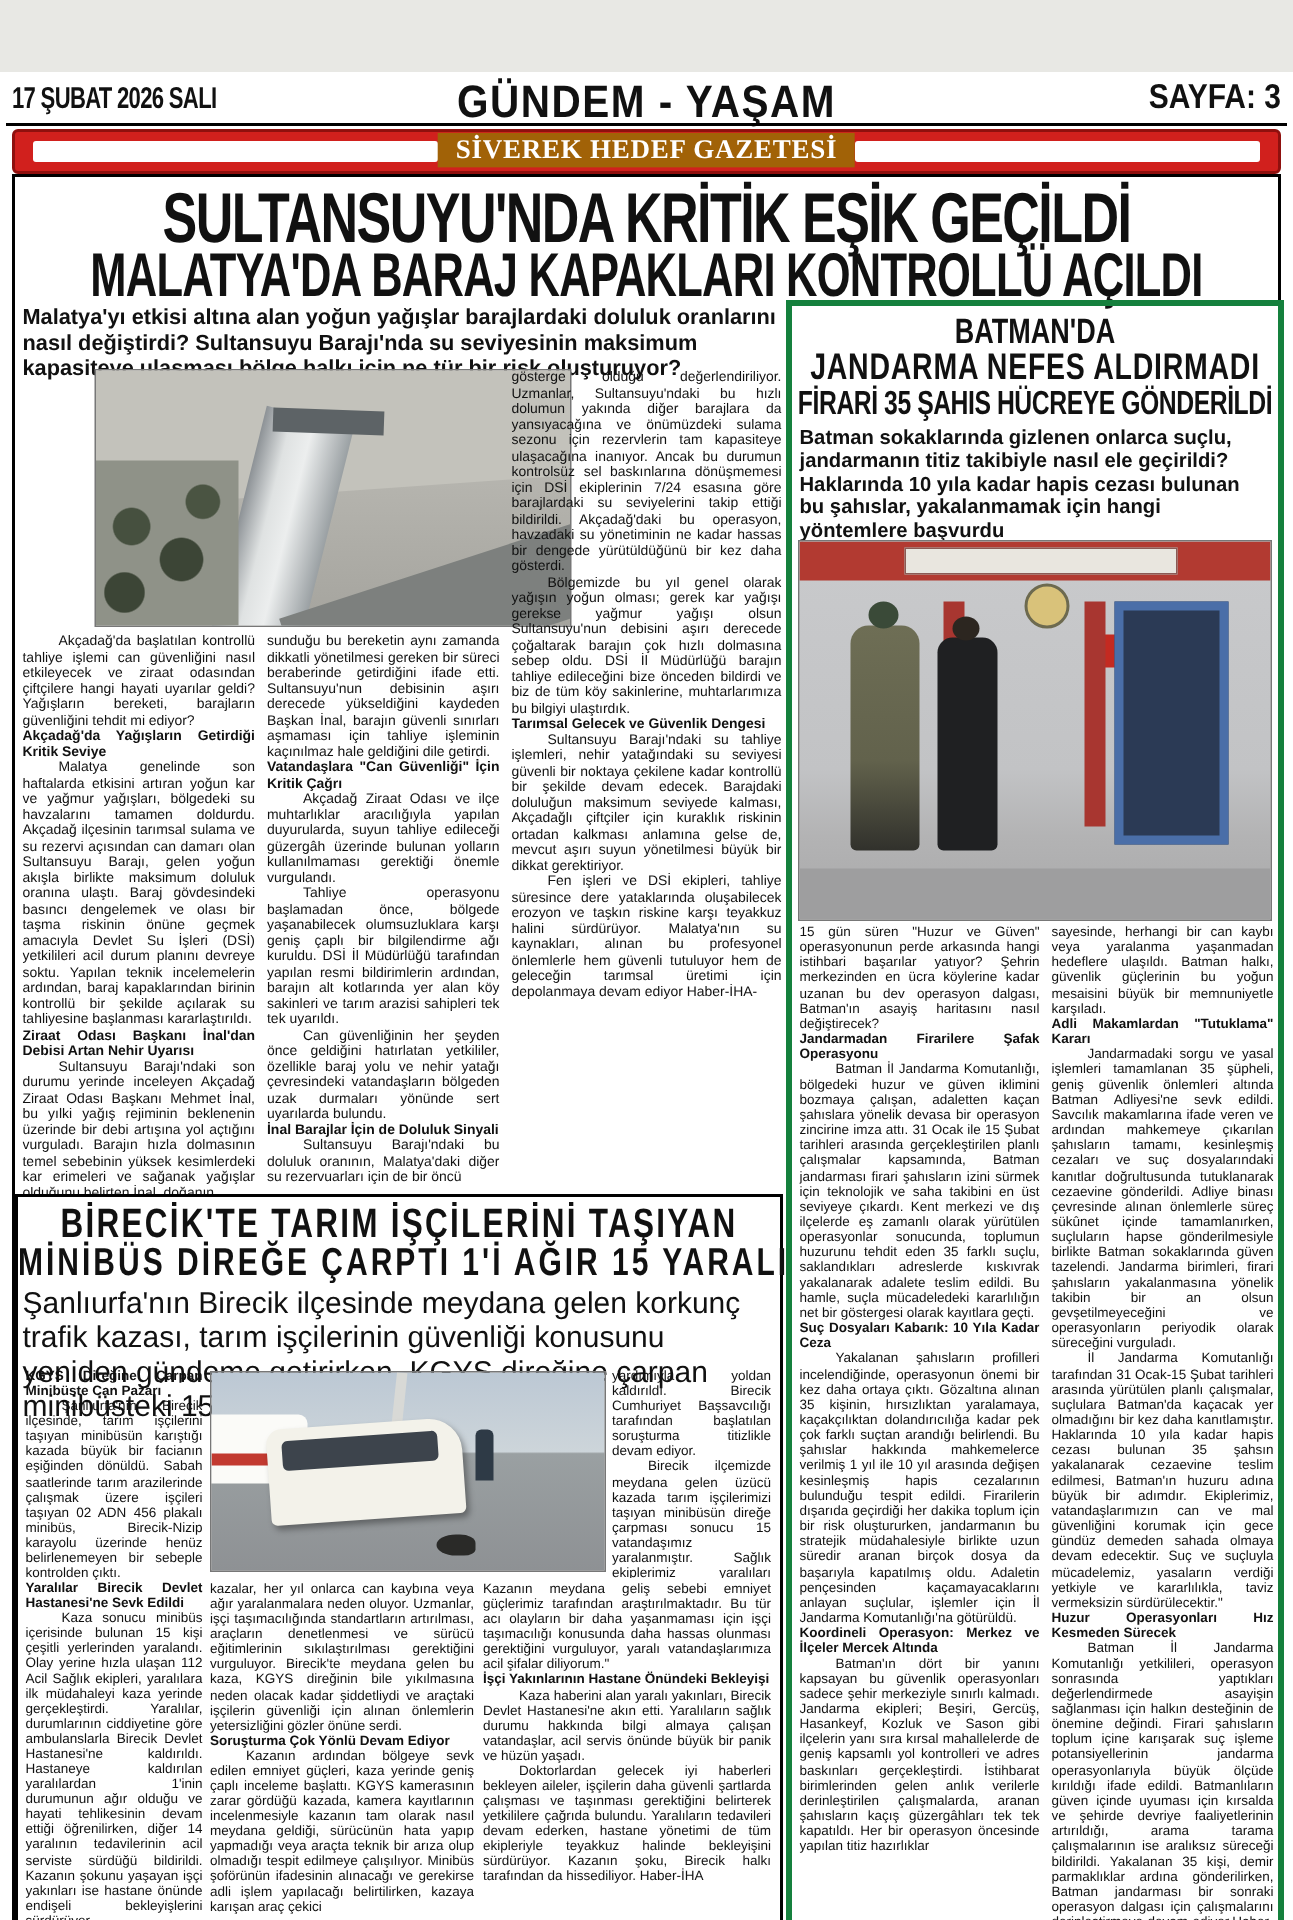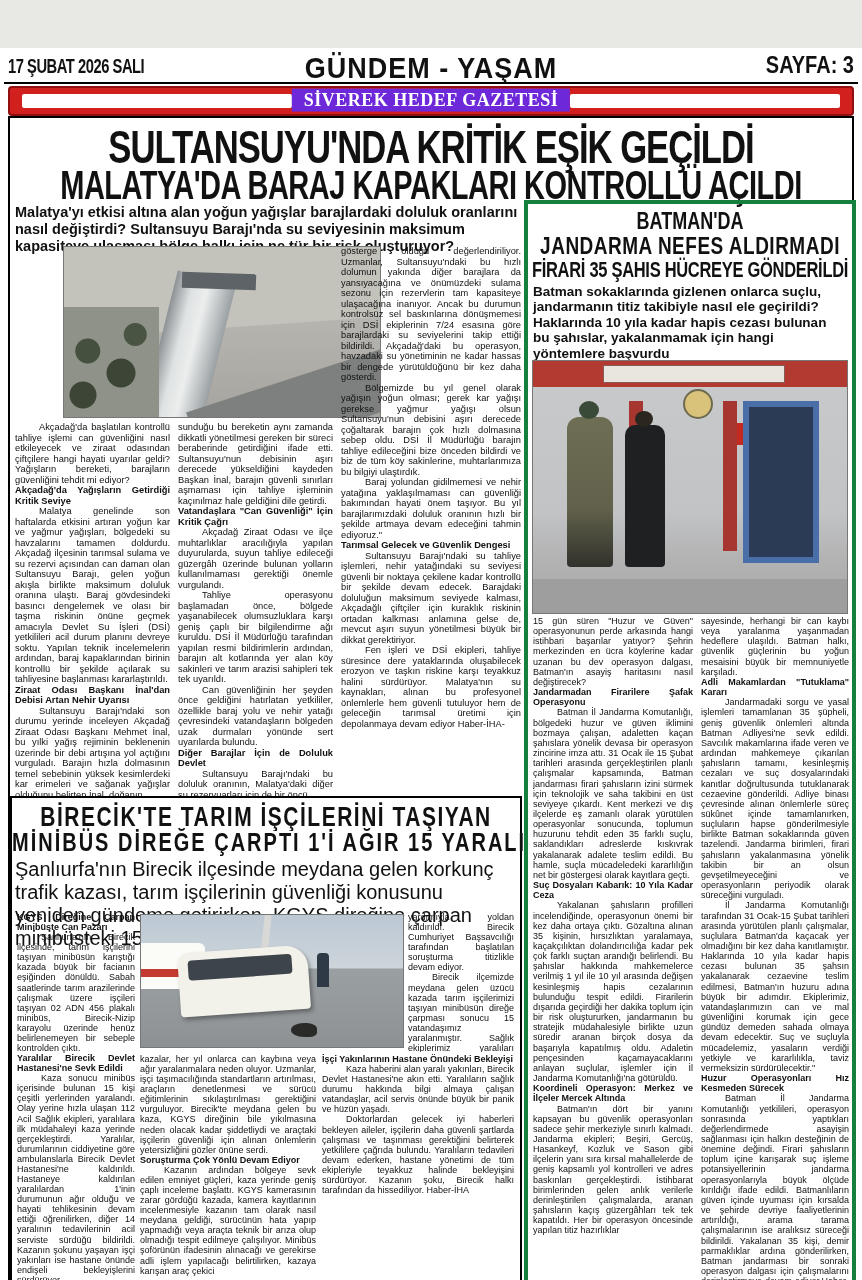--- a/index.html
+++ b/index.html
@@ -13,21 +13,21 @@
                font-weight:bold;letter-spacing:1px;transform:scaleY(1.12);transform-origin:top center;}
   .hdr-page{position:absolute;right:2px;top:4px;font-size:20px;font-weight:bold;transform:scaleY(1.15);}
   .hdr-rule{position:absolute;top:34px;left:4px;right:4px;height:2px;background:#000;}
   
   .banner{position:absolute;top:38px;left:8px;right:8px;height:26px;background:#d1201d;
           border:2px solid #8f100e;border-radius:4px;}
   .stripe{position:absolute;top:6px;bottom:6px;background:#fff;border-radius:2px;}
   .stripe-l{left:12px;width:270px;}
   .stripe-r{right:12px;width:270px;}
   .banner-text{position:absolute;left:50%;top:50%;transform:translate(-50%,-54%);
-               background:#6d28d9;padding:1px 12px;color:#fff;font-family:"Liberation Serif",serif;
+               background:#a16207;padding:1px 12px;color:#fff;font-family:"Liberation Serif",serif;
                font-weight:bold;font-size:18px;white-space:nowrap;letter-spacing:0.5px;}
   
   .main-box{position:absolute;top:68px;left:8px;width:842px;height:1208px;border:2px solid #000;background:#fff;}
   
   .dam-h1{position:absolute;top:2px;left:0;width:100%;text-align:center;font-weight:bold;
           font-size:34px;white-space:nowrap;transform:scale(1.02,1.38);transform-origin:top center;letter-spacing:-1px;}
   .dam-h2{position:absolute;top:44px;left:0;width:100%;text-align:center;font-weight:bold;
           font-size:29px;white-space:nowrap;transform:scale(1.0,1.42);transform-origin:top center;letter-spacing:-0.5px;}
   .dam-lead{position:absolute;top:86px;left:5px;width:505px;font-weight:bold;font-size:14.5px;
             line-height:1.16;}
@@ -136,29 +136,28 @@
             <p class="p">Malatya genelinde son haftalarda etkisini artıran yoğun kar ve yağmur yağışları, bölgedeki su havzalarını tamamen doldurdu. Akçadağ ilçesinin tarımsal sulama ve su rezervi açısından can damarı olan Sultansuyu Barajı, gelen yoğun akışla birlikte maksimum doluluk oranına ulaştı. Baraj gövdesindeki basıncı dengelemek ve olası bir taşma riskinin önüne geçmek amacıyla Devlet Su İşleri (DSİ) yetkilileri acil durum planını devreye soktu. Yapılan teknik incelemelerin ardından, baraj kapaklarından birinin kontrollü bir şekilde açılarak su tahliyesine başlanması kararlaştırıldı.</p>
             <p class="h">Ziraat Odası Başkanı İnal'dan Debisi Artan Nehir Uyarısı</p>
             <p class="p">Sultansuyu Barajı'ndaki son durumu yerinde inceleyen Akçadağ Ziraat Odası Başkanı Mehmet İnal, bu yılki yağış rejiminin beklenenin üzerinde bir debi artışına yol açtığını vurguladı. Barajın hızla dolmasının temel sebebinin yüksek kesimlerdeki kar erimeleri ve sağanak yağışlar olduğunu belirten İnal, doğanın</p>
           </div>
           <div class="dam-col">
             <p class="pc">sunduğu bu bereketin aynı zamanda dikkatli yönetilmesi gereken bir süreci beraberinde getirdiğini ifade etti. Sultansuyu'nun debisinin aşırı derecede yükseldiğini kaydeden Başkan İnal, barajın güvenli sınırları aşmaması için tahliye işleminin kaçınılmaz hale geldiğini dile getirdi.</p>
             <p class="h">Vatandaşlara "Can Güvenliği" İçin Kritik Çağrı</p>
             <p class="p">Akçadağ Ziraat Odası ve ilçe muhtarlıklar aracılığıyla yapılan duyurularda, suyun tahliye edileceği güzergâh üzerinde bulunan yolların kullanılmaması gerektiği önemle vurgulandı.</p>
             <p class="p">Tahliye operasyonu başlamadan önce, bölgede yaşanabilecek olumsuzluklara karşı geniş çaplı bir bilgilendirme ağı kuruldu. DSİ İl Müdürlüğü tarafından yapılan resmi bildirimlerin ardından, barajın alt kotlarında yer alan köy sakinleri ve tarım arazisi sahipleri tek tek uyarıldı.</p>
             <p class="p">Can güvenliğinin her şeyden önce geldiğini hatırlatan yetkililer, özellikle baraj yolu ve nehir yatağı çevresindeki vatandaşların bölgeden uzak durmaları yönünde sert uyarılarda bulundu.</p>
-            <p class="h">Diğer Barajlar İçin de Doluluk Devlet</p>
+            <p class="h">İnal Barajlar İçin de Doluluk Sinyali</p>
             <p class="p">Sultansuyu Barajı'ndaki bu doluluk oranının, Malatya'daki diğer su rezervuarları için de bir öncü</p>
           </div>
         </div>
       </div>
       <div class="dam-col3">
         <p class="pc">gösterge olduğu değerlendiriliyor. Uzmanlar, Sultansuyu'ndaki bu hızlı dolumun yakında diğer barajlara da yansıyacağına ve önümüzdeki sulama sezonu için rezervlerin tam kapasiteye ulaşacağına inanıyor. Ancak bu durumun kontrolsüz sel baskınlarına dönüşmemesi için DSİ ekiplerinin 7/24 esasına göre barajlardaki su seviyelerini takip ettiği bildirildi. Akçadağ'daki bu operasyon, havzadaki su yönetiminin ne kadar hassas bir dengede yürütüldüğünü bir kez daha gösterdi.</p>
         <p class="p">Bölgemizde bu yıl genel olarak yağışın yoğun olması; gerek kar yağışı gerekse yağmur yağışı olsun Sultansuyu'nun debisini aşırı derecede çoğaltarak barajın çok hızlı dolmasına sebep oldu. DSİ İl Müdürlüğü barajın tahliye edileceğini bize önceden bildirdi ve biz de tüm köy sakinlerine, muhtarlarımıza bu bilgiyi ulaştırdık.</p>
-        <p class="p">Baraj yolundan gidilmemesi ve nehir yatağına yaklaşılmaması can güvenliği bakımından hayati önem taşıyor. Bu yıl barajlarımızdaki doluluk oranının hızlı bir şekilde artmaya devam edeceğini tahmin ediyoruz."</p>
         <p class="h">Tarımsal Gelecek ve Güvenlik Dengesi</p>
         <p class="p">Sultansuyu Barajı'ndaki su tahliye işlemleri, nehir yatağındaki su seviyesi güvenli bir noktaya çekilene kadar kontrollü bir şekilde devam edecek. Barajdaki doluluğun maksimum seviyede kalması, Akçadağlı çiftçiler için kuraklık riskinin ortadan kalkması anlamına gelse de, mevcut aşırı suyun yönetilmesi büyük bir dikkat gerektiriyor.</p>
         <p class="p">Fen işleri ve DSİ ekipleri, tahliye süresince dere yataklarında oluşabilecek erozyon ve taşkın riskine karşı teyakkuz halini sürdürüyor. Malatya'nın su kaynakları, alınan bu profesyonel önlemlerle hem güvenli tutuluyor hem de geleceğin tarımsal üretimi için depolanmaya devam ediyor Haber-İHA-</p>
       </div>
     </div>
 
     <div class="bir-box">
       <div class="bir-h1">BİRECİK'TE TARIM İŞÇİLERİNİ TAŞIYAN</div>
       <div class="bir-h2">MİNİBÜS DİREĞE ÇARPTI 1'İ AĞIR 15 YARALI</div>
       <div class="bir-lead">Şanlıurfa'nın Birecik ilçesinde meydana gelen korkunç trafik kazası, tarım işçilerinin güvenliği konusunu yeniden gündeme getirirken, KGYS direğine çarpan minibüsteki 15 kişinin durumu nedir?</div>
@@ -181,20 +180,21 @@
         <div class="bir-col3a">
           <p class="pc">yardımıyla yoldan kaldırıldı. Birecik Cumhuriyet Başsavcılığı tarafından başlatılan soruşturma titizlikle devam ediyor.</p>
           <p class="p">Birecik ilçemizde meydana gelen üzücü kazada tarım işçilerimizi taşıyan minibüsün direğe çarpması sonucu 15 vatandaşımız yaralanmıştır. Sağlık ekiplerimiz yaralıları ivedilikle hastaneye sevk ederek tedavilerine başlamıştır. Ağır yaralı vatandaşımızın durumu ciddiyetini korumaktadır.</p>
         </div>
         <div class="bir-col2">
           <p class="pc">kazalar, her yıl onlarca can kaybına veya ağır yaralanmalara neden oluyor. Uzmanlar, işçi taşımacılığında standartların artırılması, araçların denetlenmesi ve sürücü eğitimlerinin sıkılaştırılması gerektiğini vurguluyor. Birecik'te meydana gelen bu kaza, KGYS direğinin bile yıkılmasına neden olacak kadar şiddetliydi ve araçtaki işçilerin güvenliği için alınan önlemlerin yetersizliğini gözler önüne serdi.</p>
           <p class="h">Soruşturma Çok Yönlü Devam Ediyor</p>
           <p class="p">Kazanın ardından bölgeye sevk edilen emniyet güçleri, kaza yerinde geniş çaplı inceleme başlattı. KGYS kamerasının zarar gördüğü kazada, kamera kayıtlarının incelenmesiyle kazanın tam olarak nasıl meydana geldiği, sürücünün hata yapıp yapmadığı veya araçta teknik bir arıza olup olmadığı tespit edilmeye çalışılıyor. Minibüs şoförünün ifadesinin alınacağı ve gerekirse adli işlem yapılacağı belirtilirken, kazaya karışan araç çekici</p>
         </div>
         <div class="bir-col3b">
+          <p class="pc">Kazanın meydana geliş sebebi emniyet güçlerimiz tarafından araştırılmaktadır. Bu tür acı olayların bir daha yaşanmaması için işçi taşımacılığı konusunda daha hassas olunması gerektiğini vurguluyor, yaralı vatandaşlarımıza acil şifalar diliyorum."</p>
           <p class="h">İşçi Yakınlarının Hastane Önündeki Bekleyişi</p>
           <p class="p">Kaza haberini alan yaralı yakınları, Birecik Devlet Hastanesi'ne akın etti. Yaralıların sağlık durumu hakkında bilgi almaya çalışan vatandaşlar, acil servis önünde büyük bir panik ve hüzün yaşadı.</p>
           <p class="p">Doktorlardan gelecek iyi haberleri bekleyen aileler, işçilerin daha güvenli şartlarda çalışması ve taşınması gerektiğini belirterek yetkililere çağrıda bulundu. Yaralıların tedavileri devam ederken, hastane yönetimi de tüm ekipleriyle teyakkuz halinde bekleyişini sürdürüyor. Kazanın şoku, Birecik halkı tarafından da hissediliyor. Haber-İHA</p>
         </div>
       </div>
     </div>
 
     <div class="bat-box">
       <div class="bat-h1">BATMAN'DA</div>
       <div class="bat-h2">JANDARMA NEFES ALDIRMADI</div>

